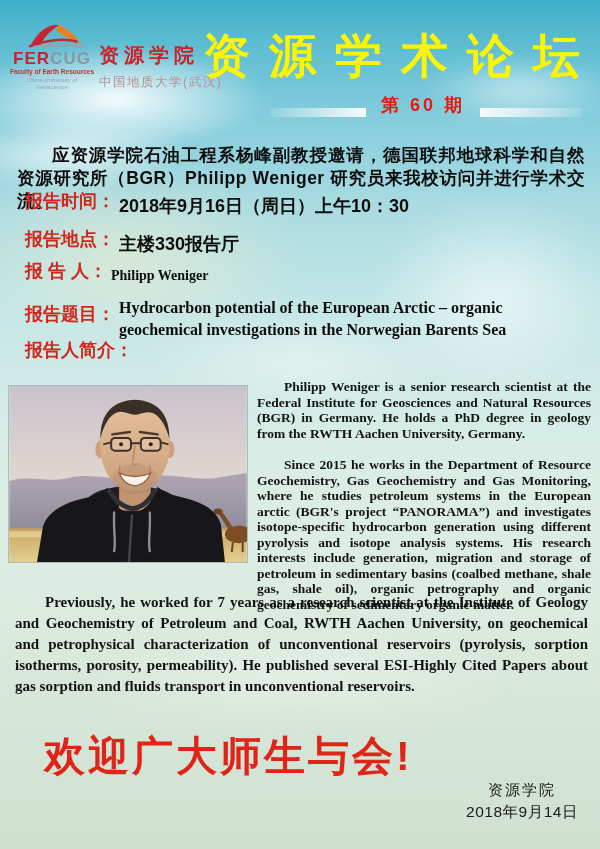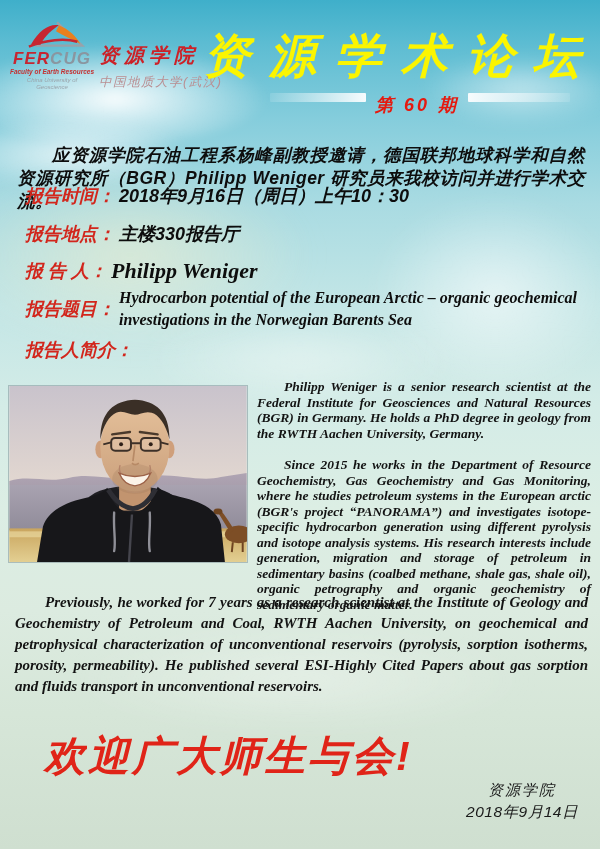--- a/index.html
+++ b/index.html
@@ -3,21 +3,20 @@
 <meta charset="utf-8">
 <style>
   html,body{margin:0;padding:0;background:#e8e8e8;}
   .poster{
     position:relative;width:600px;height:849px;overflow:hidden;
     font-family:"Liberation Sans",sans-serif;
     background:linear-gradient(180deg,
       #3fafca 0%, #5cbcd2 5%, #85cddc 14%, #a9dbe2 24%,
       #c3e6e6 36%, #d4ece7 48%, #dceee4 60%, #dcebe0 72%,
       #d6e6d8 84%, #cfdfd0 100%);
-    font-style:italic;
   }
   .cloud{position:absolute;border-radius:50%;pointer-events:none;}
   .c1{left:-40px;top:44px;width:310px;height:100px;background:radial-gradient(ellipse at 50% 55%,rgba(255,255,255,.95),rgba(255,255,255,0) 70%);filter:blur(5px);}
   .c2{left:-50px;top:118px;width:240px;height:72px;background:radial-gradient(ellipse,rgba(255,255,255,.75),rgba(255,255,255,0) 70%);filter:blur(7px);}
   .c3{left:420px;top:55px;width:200px;height:70px;background:radial-gradient(ellipse,rgba(255,255,255,.55),rgba(255,255,255,0) 70%);filter:blur(9px);}
   .c4{left:-50px;top:165px;width:360px;height:180px;background:radial-gradient(ellipse,rgba(248,240,204,.55),rgba(248,240,204,0) 70%);filter:blur(16px);}
   .c5{left:370px;top:195px;width:250px;height:200px;background:radial-gradient(ellipse,rgba(255,255,255,.6),rgba(255,255,255,0) 70%);filter:blur(12px);}
   .c6{left:140px;top:315px;width:320px;height:90px;background:radial-gradient(ellipse,rgba(255,255,252,.45),rgba(255,255,252,0) 70%);filter:blur(13px);}
   .c7{left:60px;top:630px;width:480px;height:100px;background:radial-gradient(ellipse,rgba(255,255,255,.35),rgba(255,255,255,0) 70%);filter:blur(15px);}
 
@@ -31,40 +30,40 @@
   .logo-sub2{color:#9aa4ab;font-size:6px;line-height:7px;width:76px;margin:1px auto 0;}
 
   .school{position:absolute;left:99px;top:42px;}
   .school-name{color:#cc2127;font-weight:bold;font-size:20px;letter-spacing:5px;}
   .school-univ{color:#b98e92;font-size:12.5px;letter-spacing:1.5px;margin-top:5px;}
 
   .main-title{position:absolute;left:203px;top:27px;margin:0;
     font-size:47px;line-height:58px;font-weight:bold;color:#fbf500;
     letter-spacing:19px;white-space:nowrap;text-align:center;}
 
-  .issue-row{position:absolute;left:270px;top:93px;display:flex;align-items:flex-start;gap:9px;}
+  .issue-row{position:absolute;left:270px;top:93px;display:flex;align-items:flex-end;gap:15px;}
   .issue-bar{height:9px;border-radius:1px;}
   .bar-l{width:96px;background:linear-gradient(90deg,rgba(255,255,255,.12),rgba(253,254,255,.95));}
   .bar-r{width:102px;background:linear-gradient(270deg,rgba(255,255,255,.12),rgba(253,254,255,.95));}
   .issue-label{color:#e51a10;font-weight:bold;font-size:18px;letter-spacing:3px;white-space:nowrap;}
 
   .intro{position:absolute;left:17px;top:144px;width:568px;margin:0;
     font-size:17.5px;line-height:23px;font-weight:bold;color:#0d0d0d;
     text-indent:2em;text-align:justify;letter-spacing:.5px;}
 
   .info-row{position:absolute;left:25px;display:flex;align-items:center;}
   .info-label{color:#d2261c;font-weight:bold;font-size:18px;white-space:nowrap;flex:0 0 auto;}
-  .info-value{color:#0d0d0d;font-weight:bold;font-size:18px;margin-left:4px;}
+  .info-value{color:#0d0d0d;font-weight:bold;font-size:18px;margin-left:4px;margin-top:10px;}
   .serif-val{font-family:"Liberation Serif",serif;font-weight:600;}
   .row-time{top:184px;}
   .row-place{top:222px;}
   .row-speaker{top:258px;}
   .row-topic{top:287px;}
   .row-topic .info-value{font-size:16px;line-height:22px;width:462px;}
-  .row-speaker .info-value{font-size:22px;}
+  .row-speaker .info-value{font-size:14px;}
   .bio-label{position:absolute;left:25px;top:338px;color:#d2261c;font-weight:bold;font-size:18px;}
 
   .photo{position:absolute;left:8px;top:385px;width:240px;height:178px;
     border:1px solid rgba(130,150,155,.55);box-sizing:border-box;}
   .photo svg{display:block;width:100%;height:100%;}
 
   .bio-col{position:absolute;left:257px;top:379px;width:334px;}
   .bp{margin:0;font-family:"Liberation Serif",serif;font-weight:700;color:#131313;
     font-size:13.5px;line-height:15.5px;text-align:justify;text-indent:2em;}
   .bp + .bp{margin-top:16px;}

